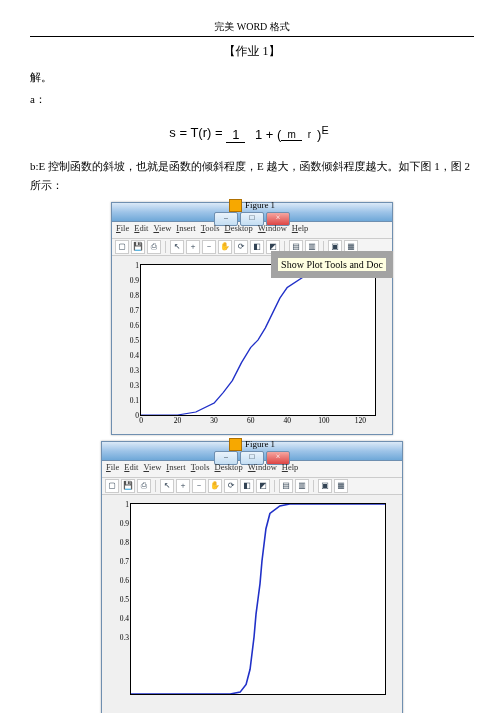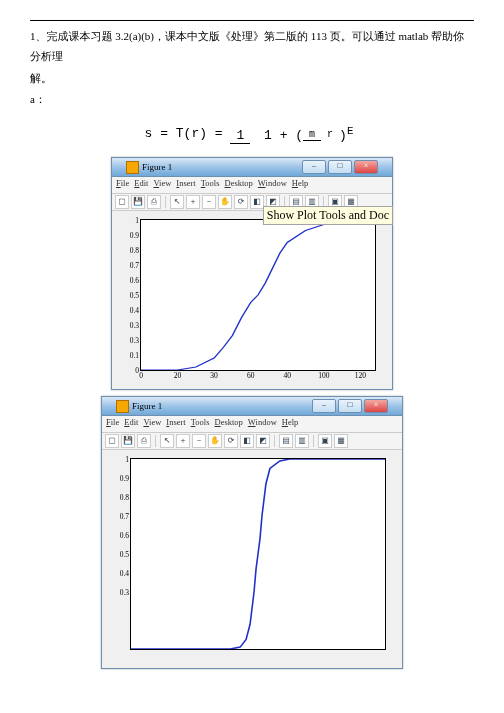--- a/index.html
+++ b/index.html
@@ -29,21 +29,21 @@
     font-size: 12px;
     margin-bottom: 8px;
   }
   .body-text {
     font-size: 11px;
     line-height: 1.8;
     margin: 2px 0;
   }
   .formula {
     text-align: center;
-    font-family: Liberation Mono, monospace;
+    font-family: Liberation Sans, sans-serif;
     font-size: 13px;
     margin: 14px 0;
   }
   .formula .frac {
     display: inline-block;
     vertical-align: middle;
     text-align: center;
   }
   .formula .frac .num {
     border-bottom: 1px solid #000;
@@ -72,23 +72,24 @@
     width: 280px;
     text-align: left;
     box-shadow: 0 0 2px rgba(0,0,0,0.3);
   }
   .matlab-win.large { width: 300px; }
   .titlebar {
     height: 18px;
     background: linear-gradient(to bottom, #dbe9f7 0%, #9ec4e8 50%, #6fa8d8 100%);
     display: flex;
     align-items: center;
-    justify-content: space-between;
-    padding: 0 14px;
+    justify-content: center;
+    padding: 0 3px;
     border-bottom: 1px solid #6f8fb0;
+    flex-direction: column;
   }
   .titlebar .left {
     display: flex;
     align-items: center;
     gap: 3px;
     font-size: 9px;
     color: #000;
   }
   .titlebar .icon-fig {
     width: 11px; height: 11px;
@@ -141,22 +142,22 @@
   }
   .toolbar .sep {
     width:1px; height:12px; background:#ccc; margin:0 2px;
   }
 
   .tooltip {
     position:absolute;
     right:-1px;
     top:48px;
     background:#ffffe0;
-    border:1px solid #a3a3a3;
-    font-size:12px;
+    border:7px solid #a3a3a3;
+    font-size:10px;
     padding:1px 3px;
     white-space:nowrap;
     z-index:5;
   }
   .matlab-win { position: relative; }
 
   .plot-area {
     background:#f0f0f0;
     padding: 8px 8px 6px 8px;
   }
@@ -193,37 +194,39 @@
     position:absolute;
     left:0; top:0;
     width:100%; height:100%;
   }
 </style>
 </head>
 <body>
 
 <div class="page">
 
+  <div class="header-top">完美 WORD 格式</div>
   <hr class="hr-line">
 
-
-  <div class="body-text">1、完成课本习题 3.2(a)(b)，课本中文版《处理》第二版的 113 页。可以通过 matlab 帮助你分析理</div>
+  <div class="title-row">【作业 1】</div>
+
   <div class="body-text">解。</div>
   <div class="body-text">a：</div>
 
   <div class="formula">
     <span>s = T(r) =</span>
     <span class="frac">
       <span class="num">1</span>
       <span class="den">
         <span>1 + (</span><span class="frac" style="font-size:10px; vertical-align:middle;"><span class="num">m</span><span class="den">r</span></span><span>)</span><sup>E</sup>
       </span>
     </span>
   </div>
 
+  <div class="body-text">b:E 控制函数的斜坡，也就是函数的倾斜程度，E 越大，函数倾斜程度越大。如下图 1，图 2 所示：</div>
 
   <div class="figure-wrap">
     <div class="matlab-win">
       <div class="titlebar">
         <div class="left">
           <span class="icon-fig"></span>
           <span>Figure 1</span>
         </div>
         <div class="btns">
           <span class="winbtn min">–</span>

